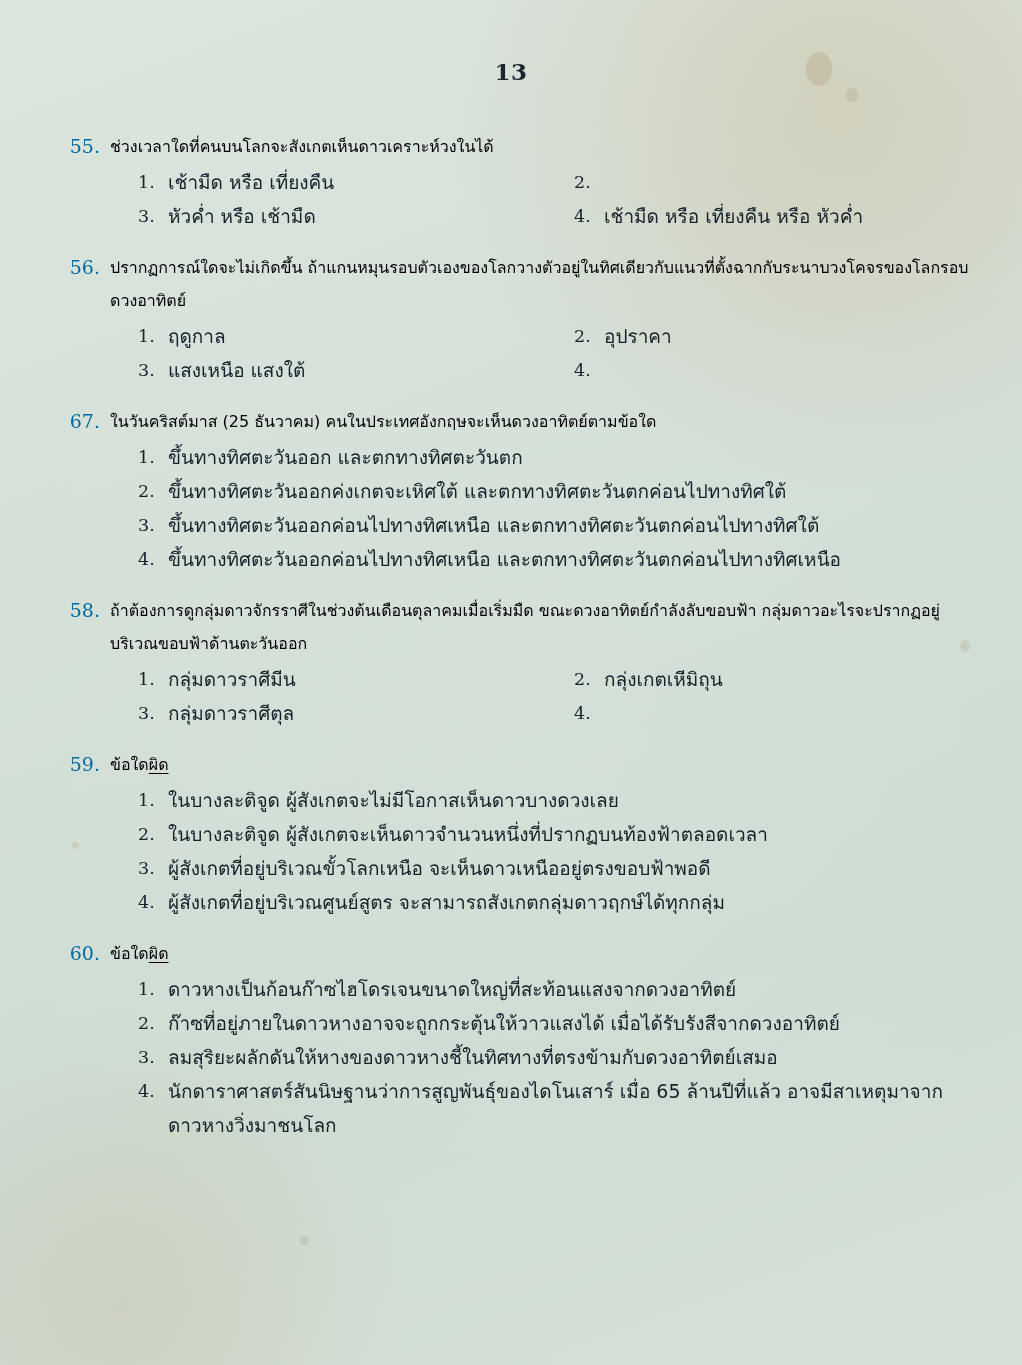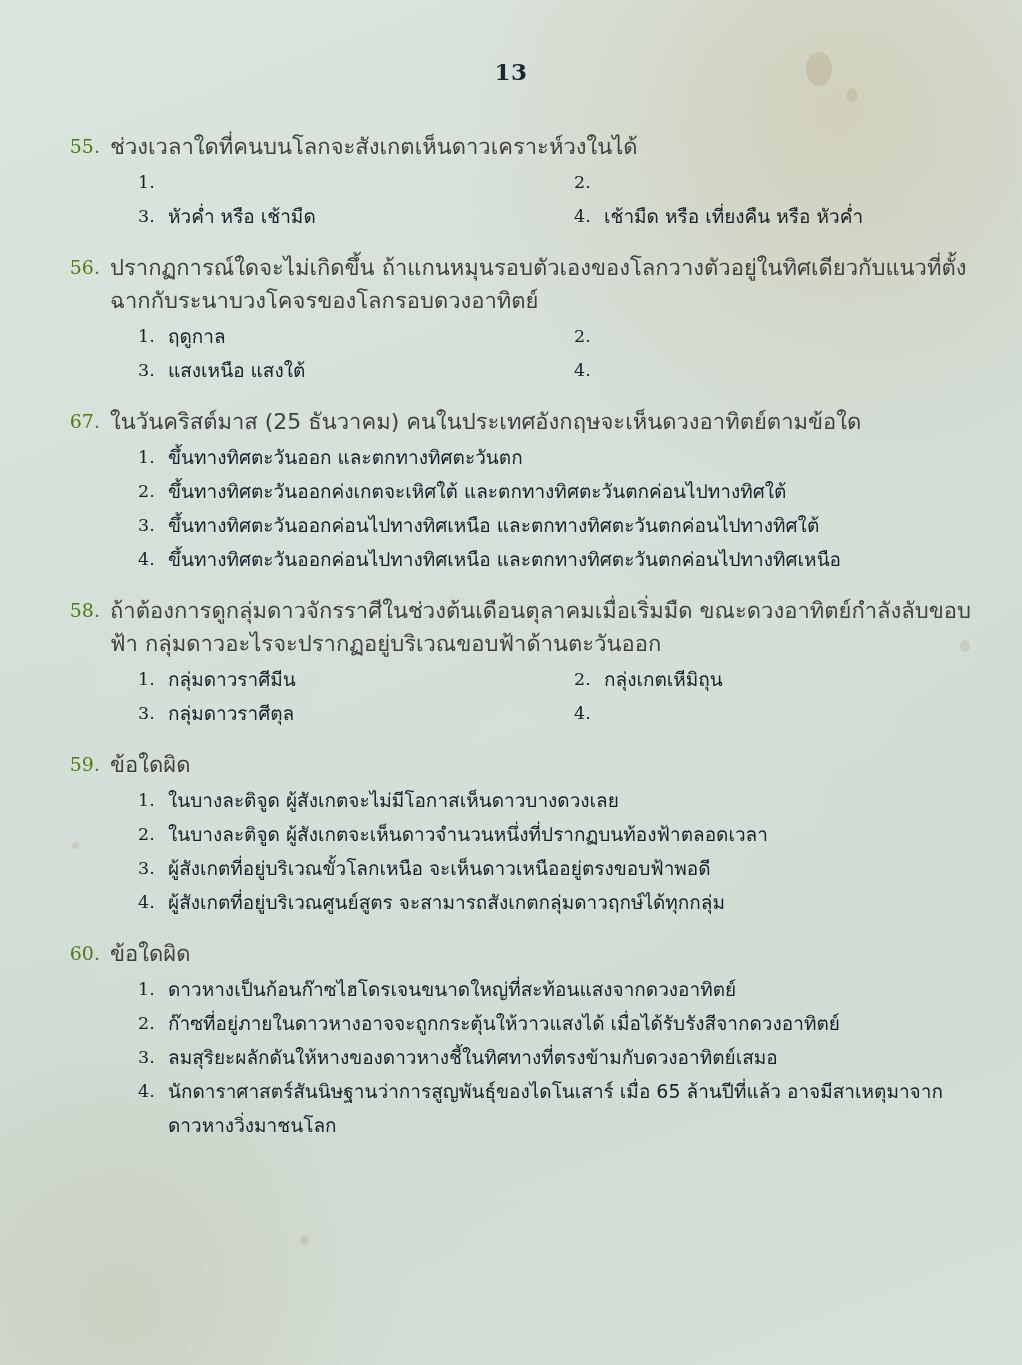--- a/index.html
+++ b/index.html
@@ -65,33 +65,34 @@
     align-items: flex-start;
     margin-bottom: 0px;
   }
   .q-num {
     width: 44px;
     flex: 0 0 44px;
     text-align: right;
     padding-right: 10px;
     font-size: 19px;
     line-height: 32px;
-    color: #4d7c0f;
+    color: #0369a1;
     font-family: "DejaVu Serif", serif;
   }
   .q-body {
     flex: 1 1 auto;
   }
   .q-stem {
-    font-size: 22px;
+    font-size: 16px;
     line-height: 33px;
-    color: #404040;
+    color: #000000;
     margin-bottom: 2px;
   }
   .q-stem .underline {
+    text-decoration: underline;
     text-underline-offset: 3px;
   }
 
   .choices-2col {
     display: flex;
     flex-wrap: wrap;
     margin-top: 2px;
   }
   .choices-2col .choice {
     width: 50%;
@@ -140,20 +141,21 @@
   <div class="content">
 
     <div class="q-block">
       <div class="question">
         <div class="q-num">55.</div>
         <div class="q-body">
           <div class="q-stem">ช่วงเวลาใดที่คนบนโลกจะสังเกตเห็นดาวเคราะห์วงในได้</div>
           <div class="choices-2col">
             <div class="choice">
               <span class="c-num">1.</span>
+              <span class="c-text">เช้ามืด หรือ เที่ยงคืน</span>
             </div>
             <div class="choice">
               <span class="c-num">2.</span>
             </div>
             <div class="choice">
               <span class="c-num">3.</span>
               <span class="c-text">หัวค่ำ หรือ เช้ามืด</span>
             </div>
             <div class="choice">
               <span class="c-num">4.</span>
@@ -169,20 +171,21 @@
         <div class="q-num">56.</div>
         <div class="q-body">
           <div class="q-stem">ปรากฏการณ์ใดจะไม่เกิดขึ้น  ถ้าแกนหมุนรอบตัวเองของโลกวางตัวอยู่ในทิศเดียวกับแนวที่ตั้งฉากกับระนาบวงโคจรของโลกรอบดวงอาทิตย์</div>
           <div class="choices-2col">
             <div class="choice">
               <span class="c-num">1.</span>
               <span class="c-text">ฤดูกาล</span>
             </div>
             <div class="choice">
               <span class="c-num">2.</span>
+              <span class="c-text">อุปราคา</span>
             </div>
             <div class="choice">
               <span class="c-num">3.</span>
               <span class="c-text">แสงเหนือ แสงใต้</span>
             </div>
             <div class="choice">
               <span class="c-num">4.</span>
             </div>
           </div>
         </div>

